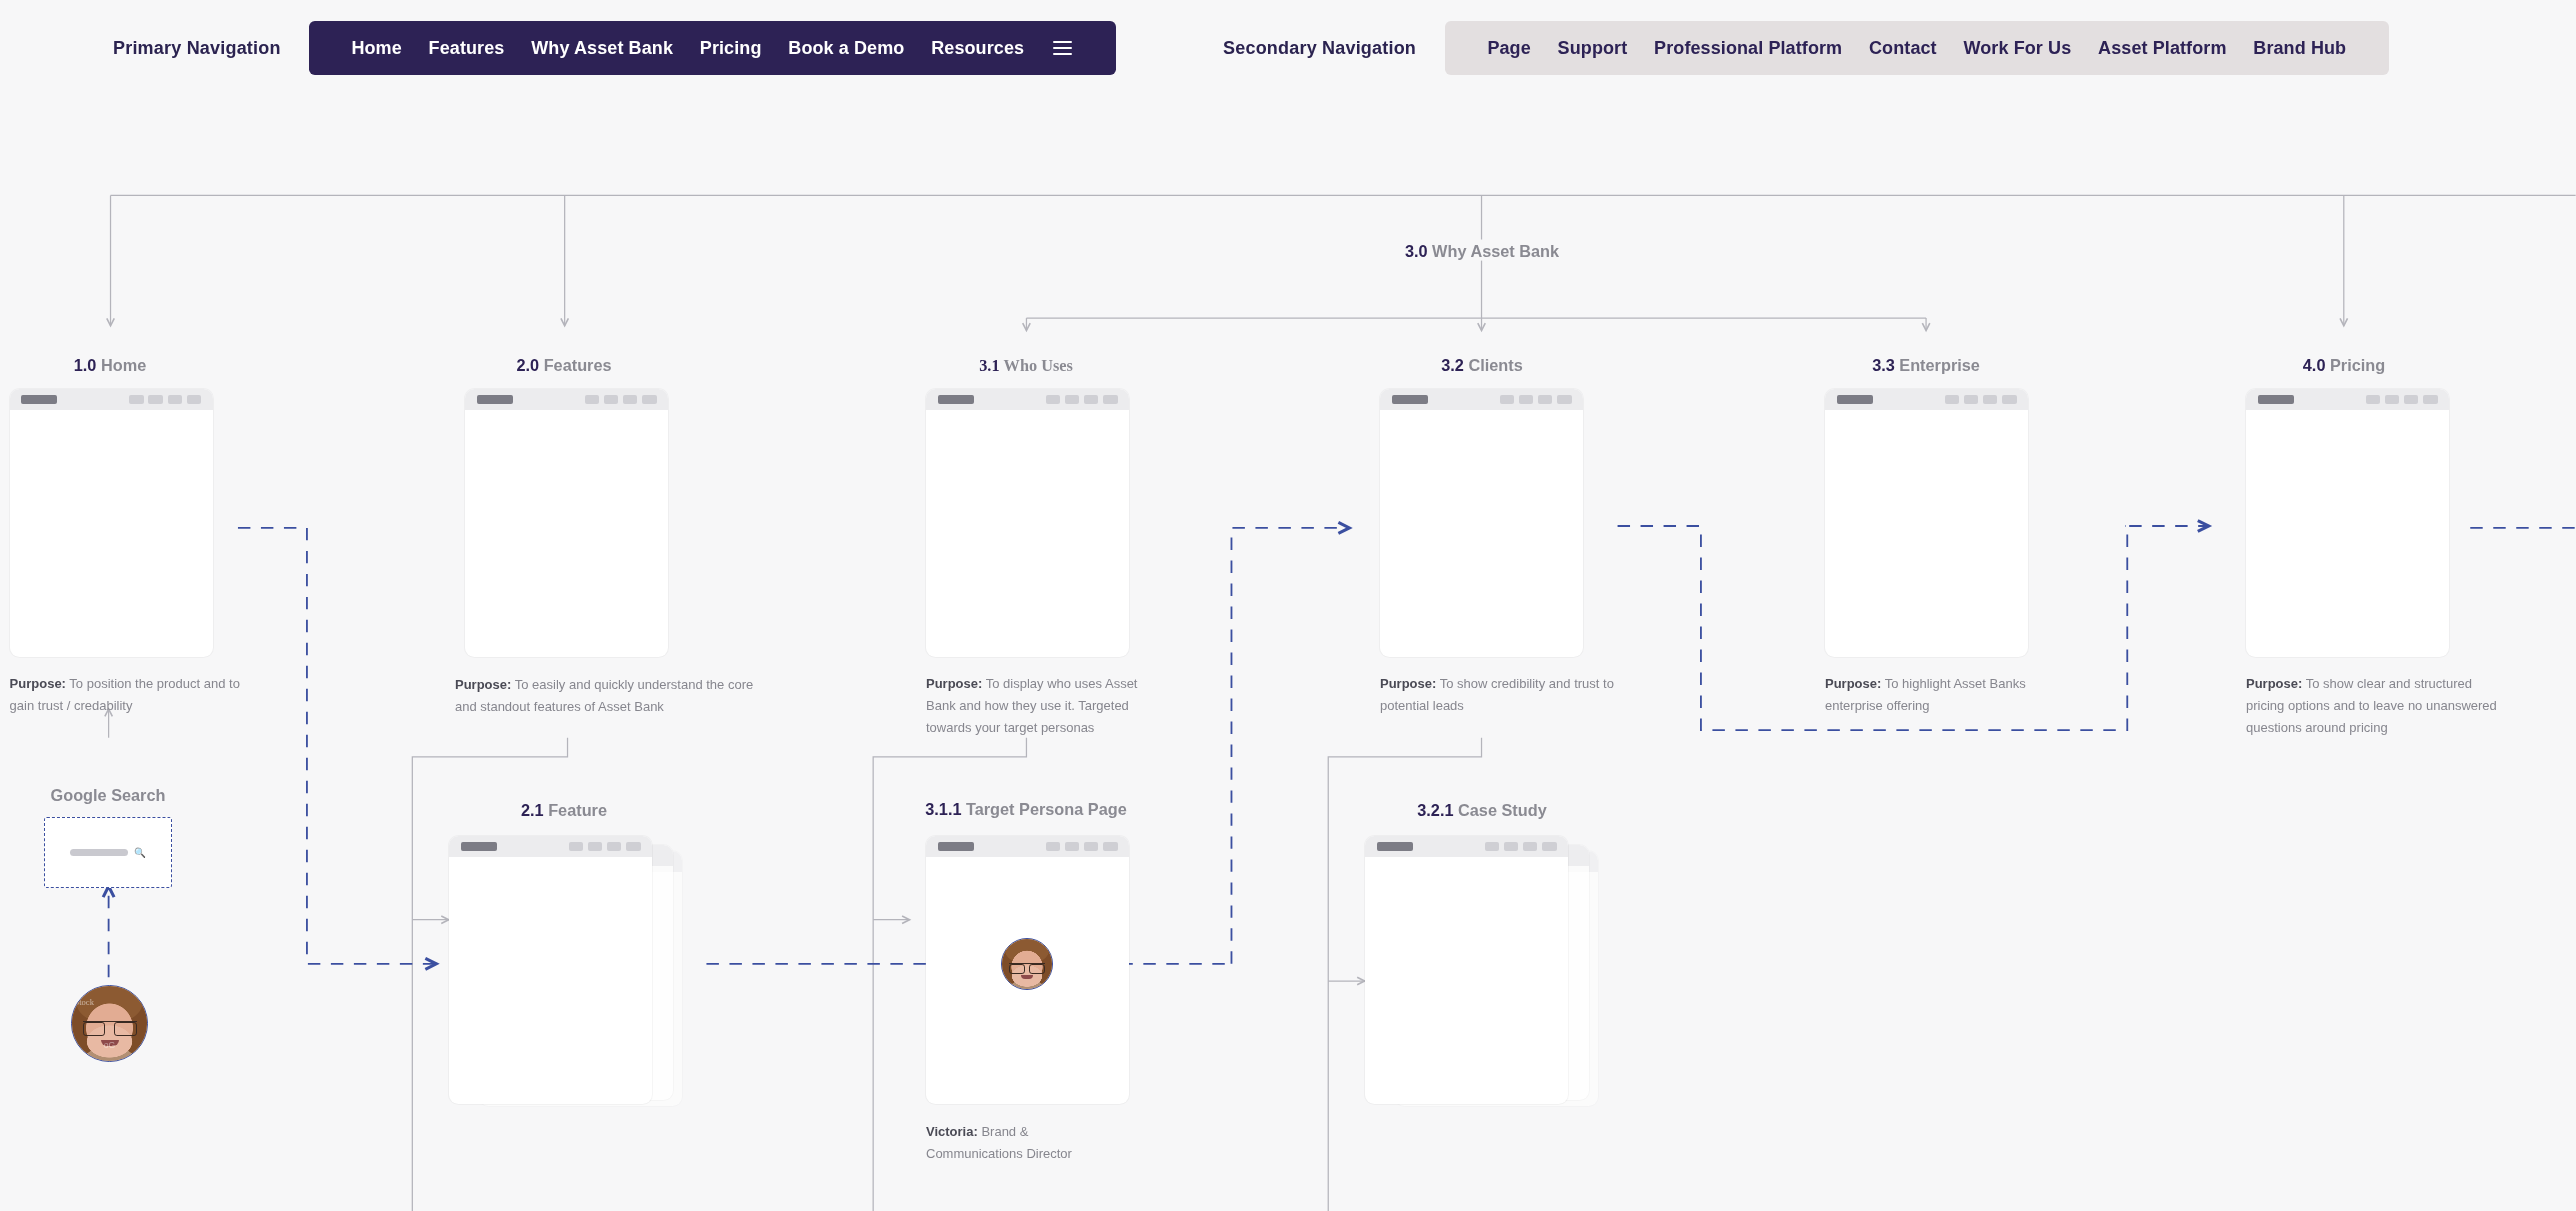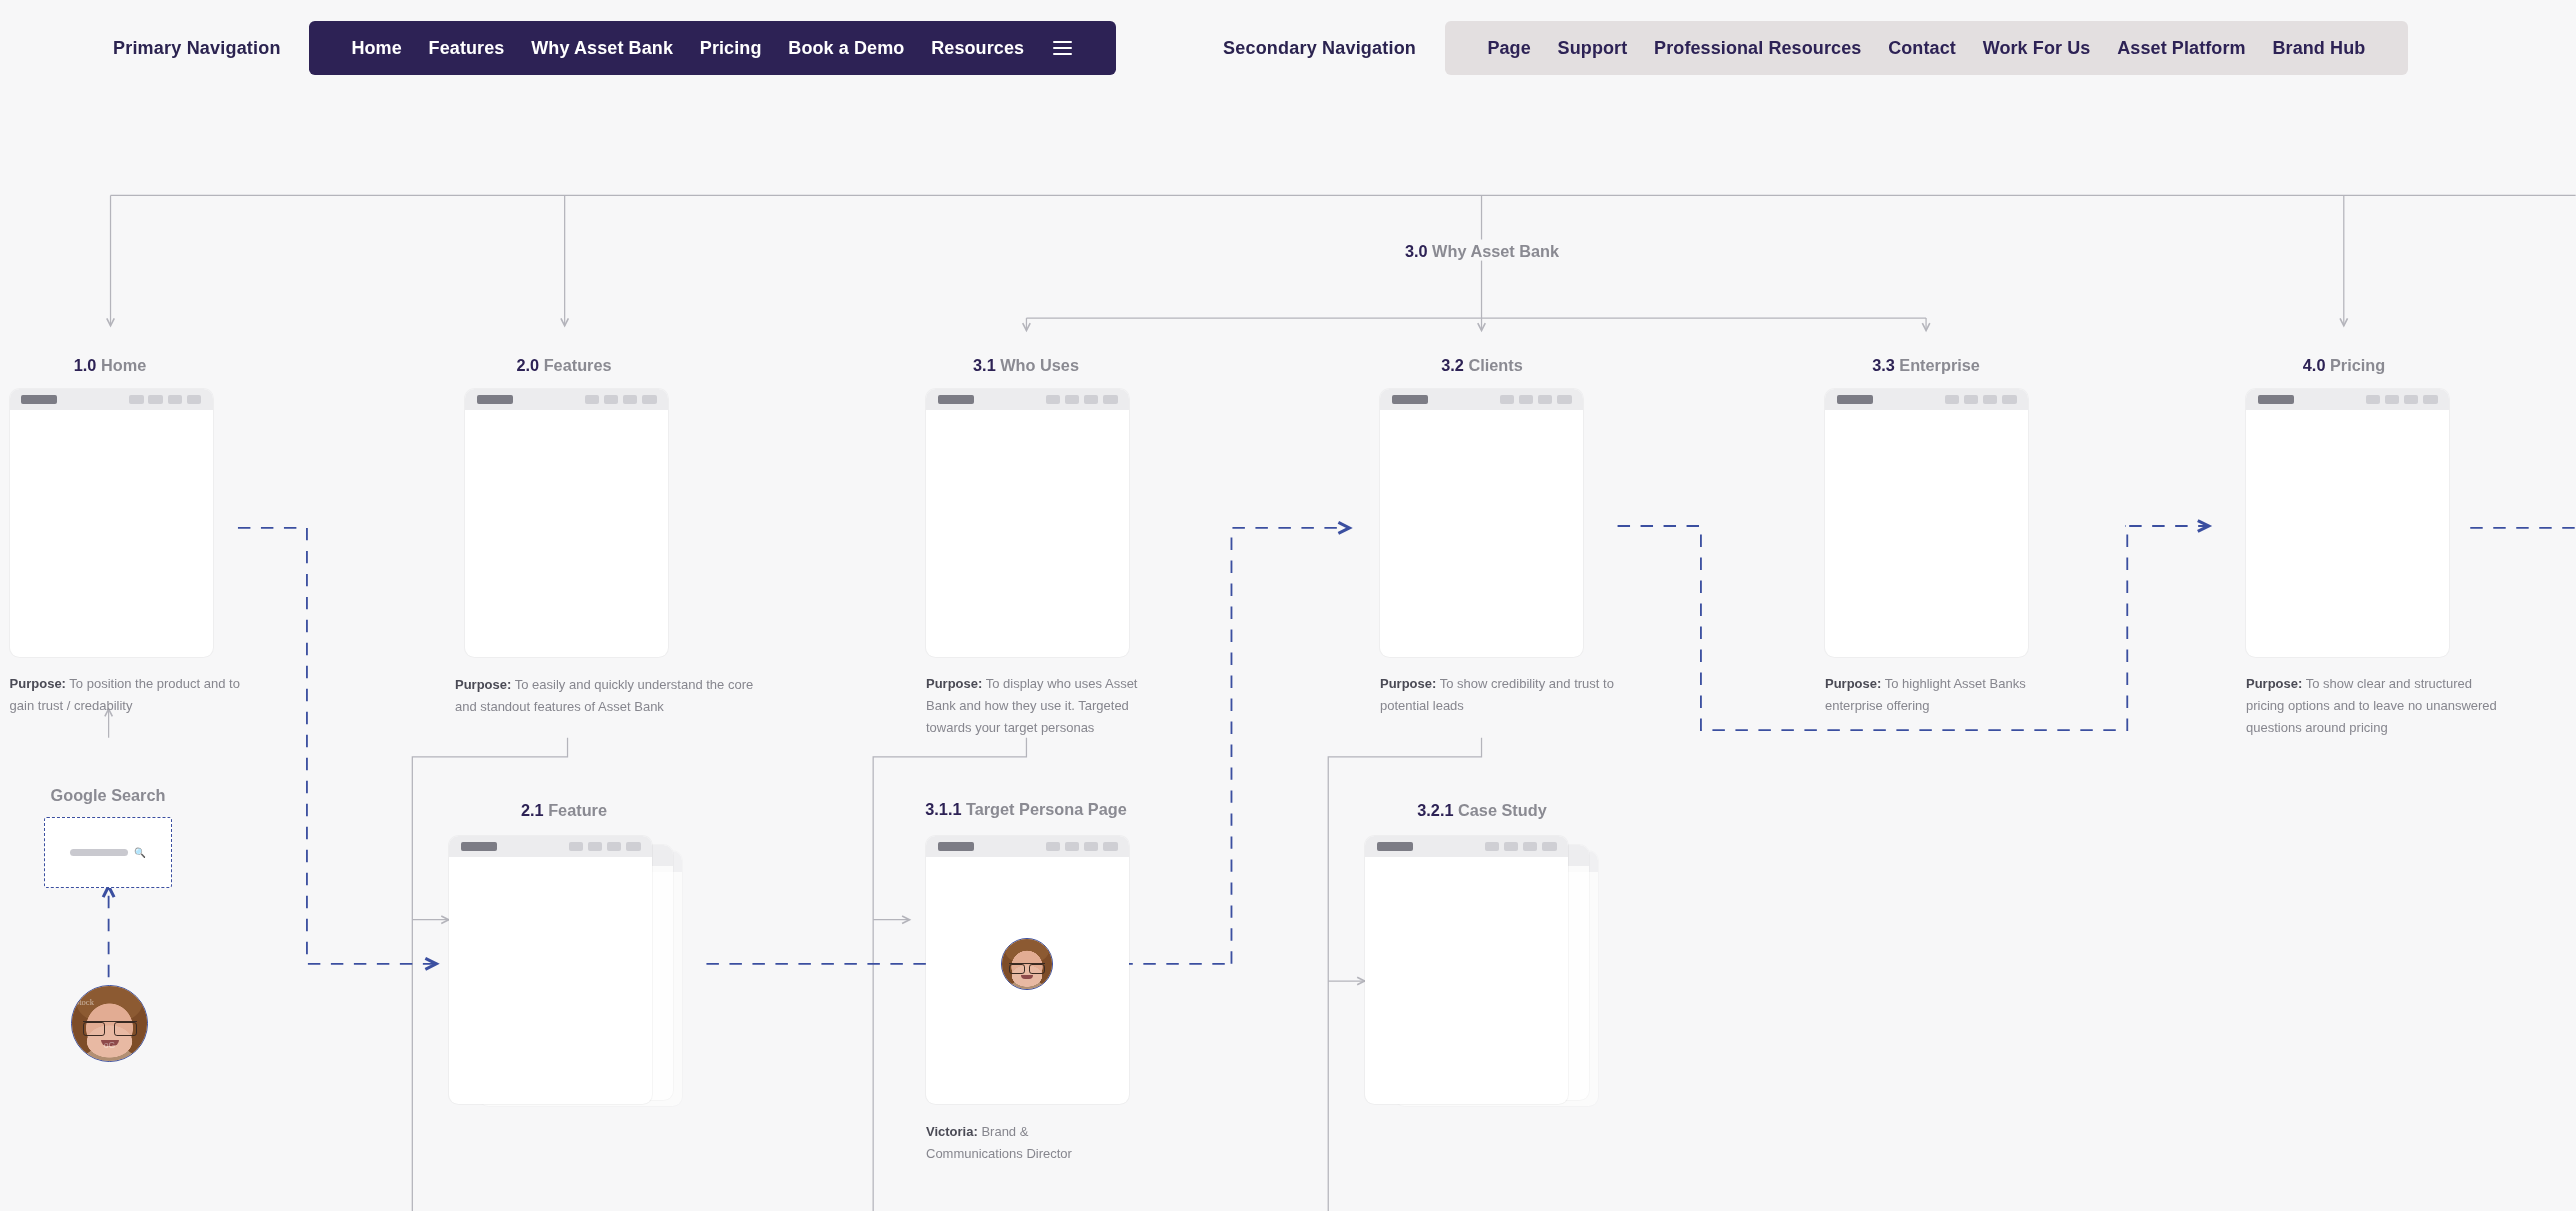--- a/index.html
+++ b/index.html
@@ -134,21 +134,21 @@
         <span></span>
       </span>
   </div>
 
   <div class="nav-row" style="left:1223px;">
     <div class="nav-caption">Secondary Navigation</div>
   </div>
   <div class="nav-pill secondary" style="position:absolute;left:1445px;top:21px;">
     <span class="nav-link">Page</span>
     <span class="nav-link">Support</span>
-    <span class="nav-link">Professional Resources</span>
+    <span class="nav-link">Professional Platform</span>
     <span class="nav-link">Contact</span>
     <span class="nav-link">Work For Us</span>
     <span class="nav-link">Asset Platform</span>
     <span class="nav-link">Brand Hub</span>
   </div>
 
   <svg class="svg-layer" viewBox="0 0 2688 1264">
     <defs>
       <marker id="ag" markerWidth="10" markerHeight="10" refX="7" refY="4" orient="auto">
         <path d="M1,1 L7,4 L1,7" fill="none" stroke="#b4b4bb" stroke-width="1.3"></path>
@@ -258,21 +258,21 @@
           <i></i>
           <i></i>
         </span>
     </div>
   </div>
   <div class="purpose" style="left:455px;top:674px;width:307px;">
     <b>Purpose:</b>
     <span>To easily and quickly understand the core and standout features of Asset Bank</span>
   </div>
 
-  <div class="node-label" style="position:absolute;left:1026px;top:356px;transform:translateX(-50%);">
+  <div class="node-label" style="position:absolute;left:1026px;top:356px;transform:translateX(-50%);font-family:Liberation Serif, serif;">
     <span class="num">3.1</span>
     <span class="txt">Who Uses</span>
   </div>
   <div class="browser" style="left:926px;top:389px;width:203px;height:268px;">
     <div class="browser-bar">
       <span class="bar-pill"></span>
       <span class="bar-dots">
           <i></i>
           <i></i>
           <i></i>

